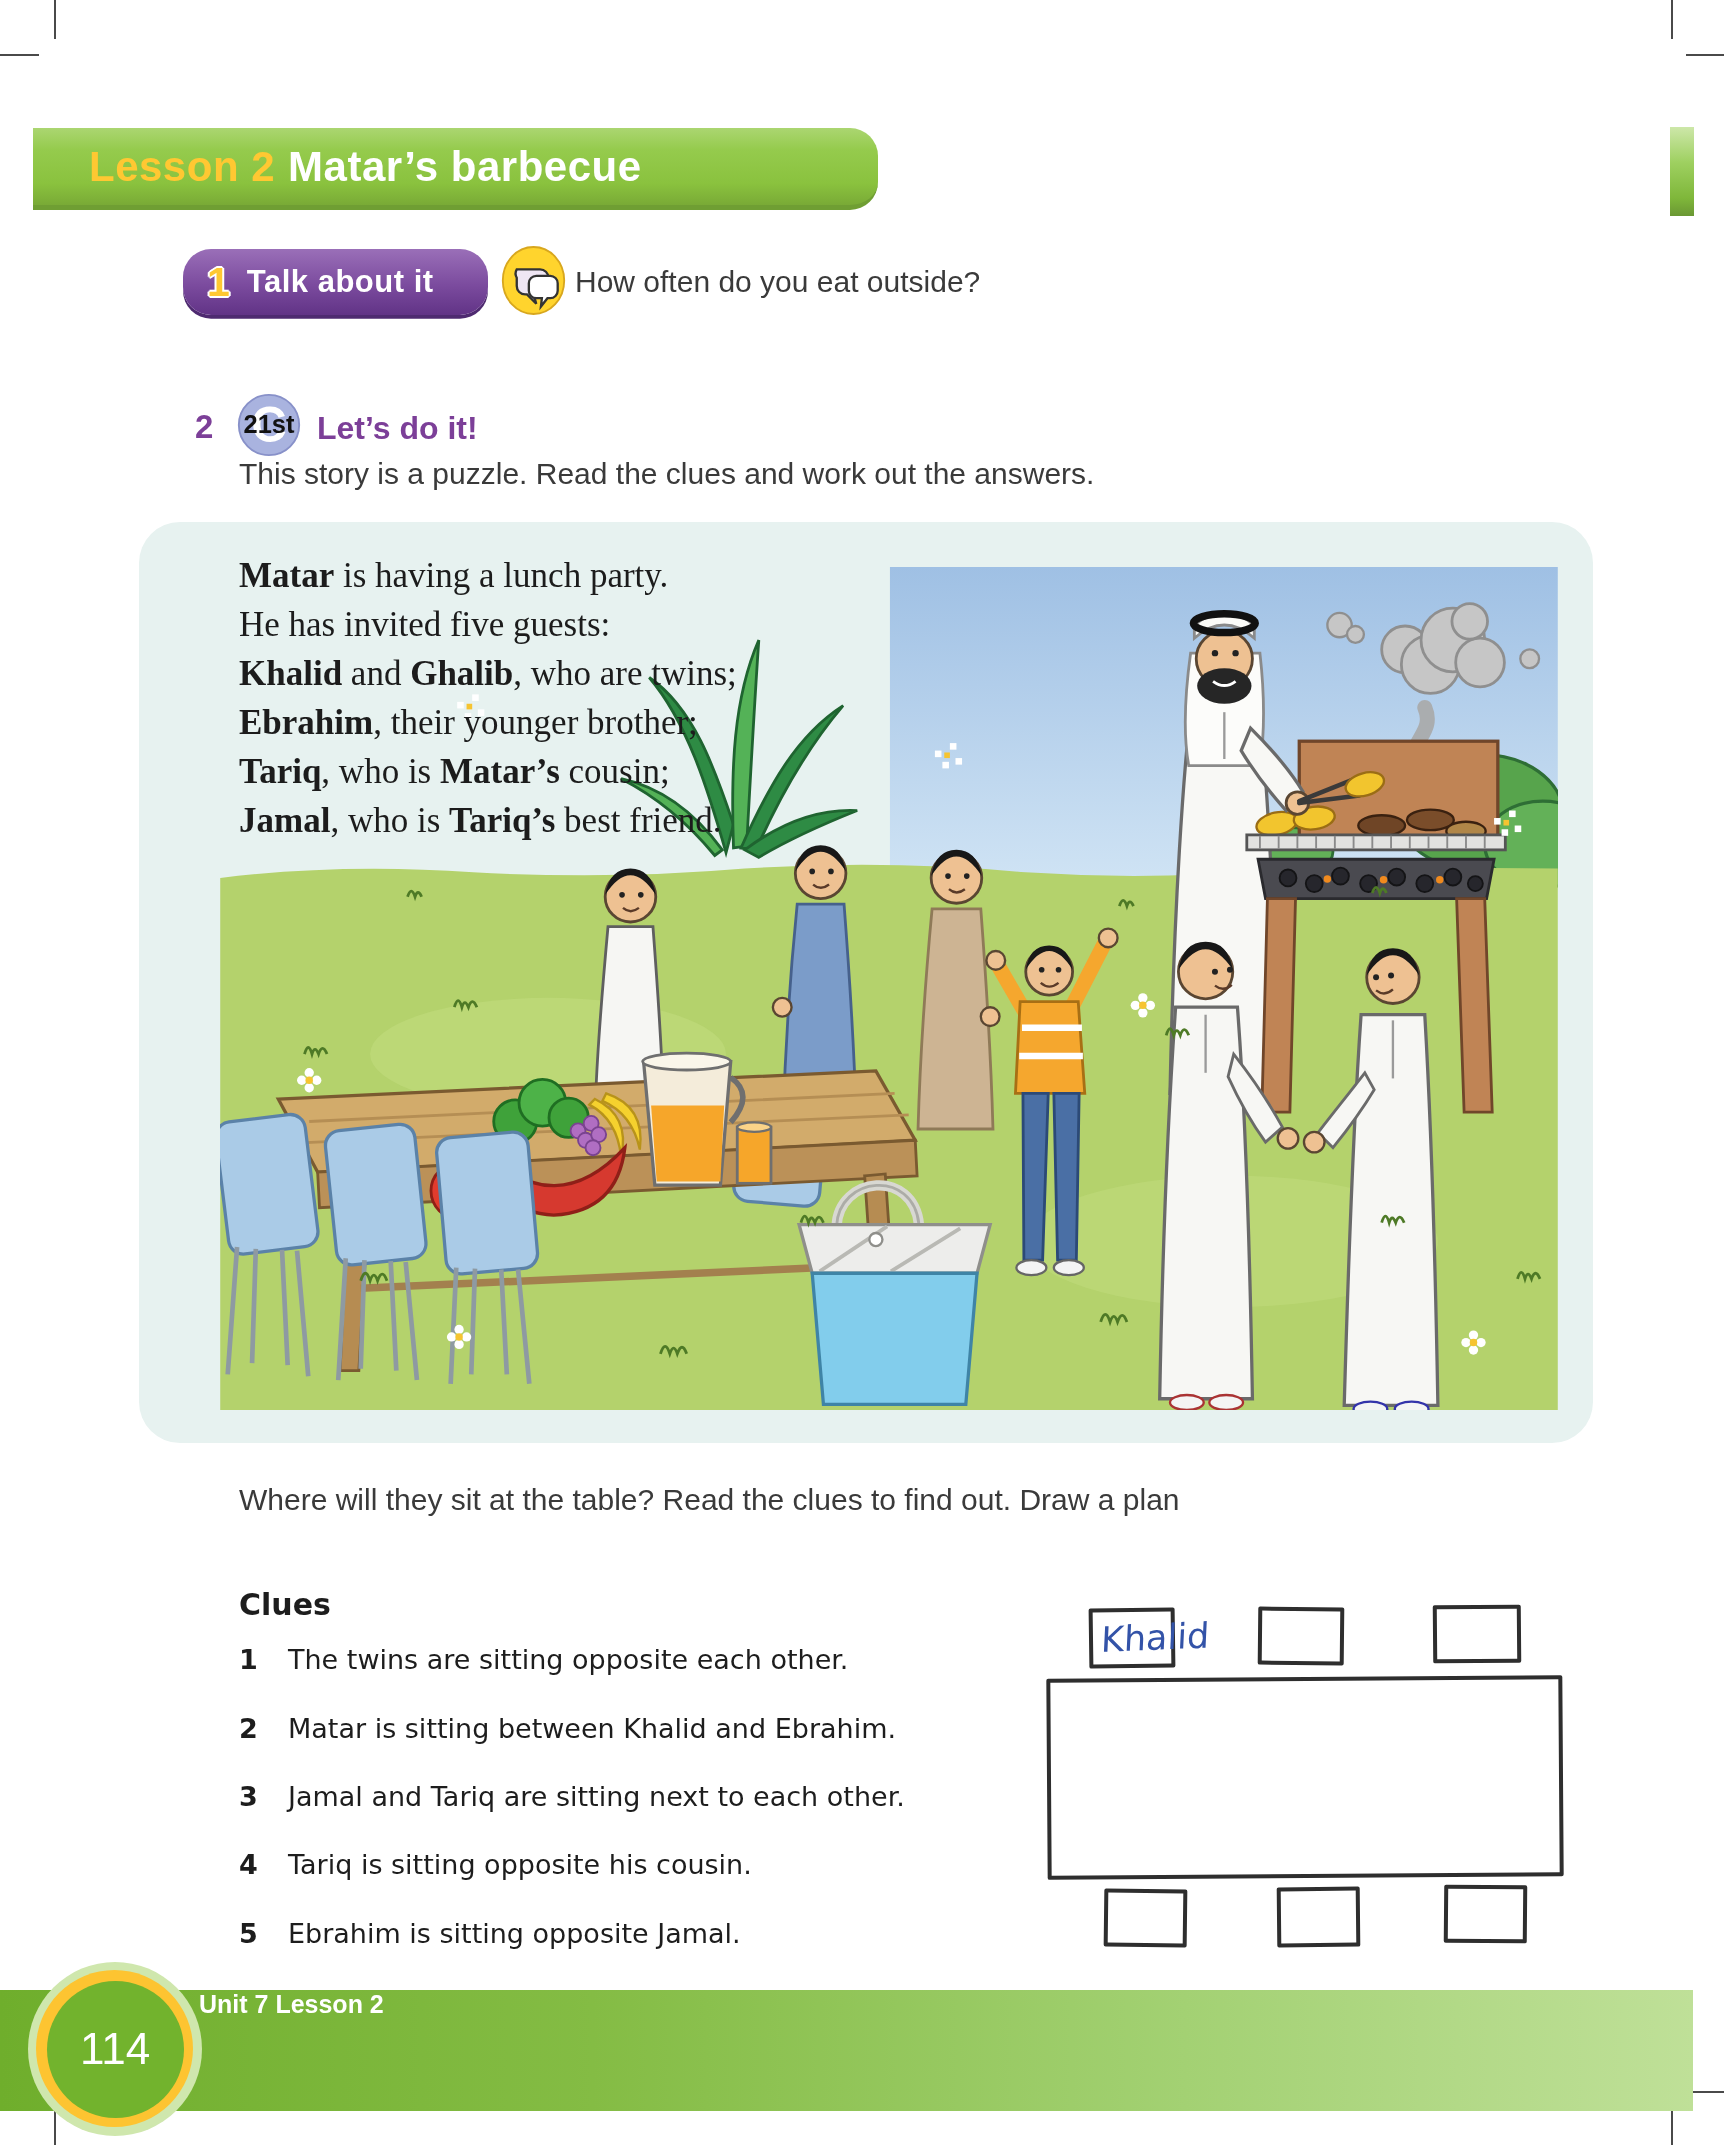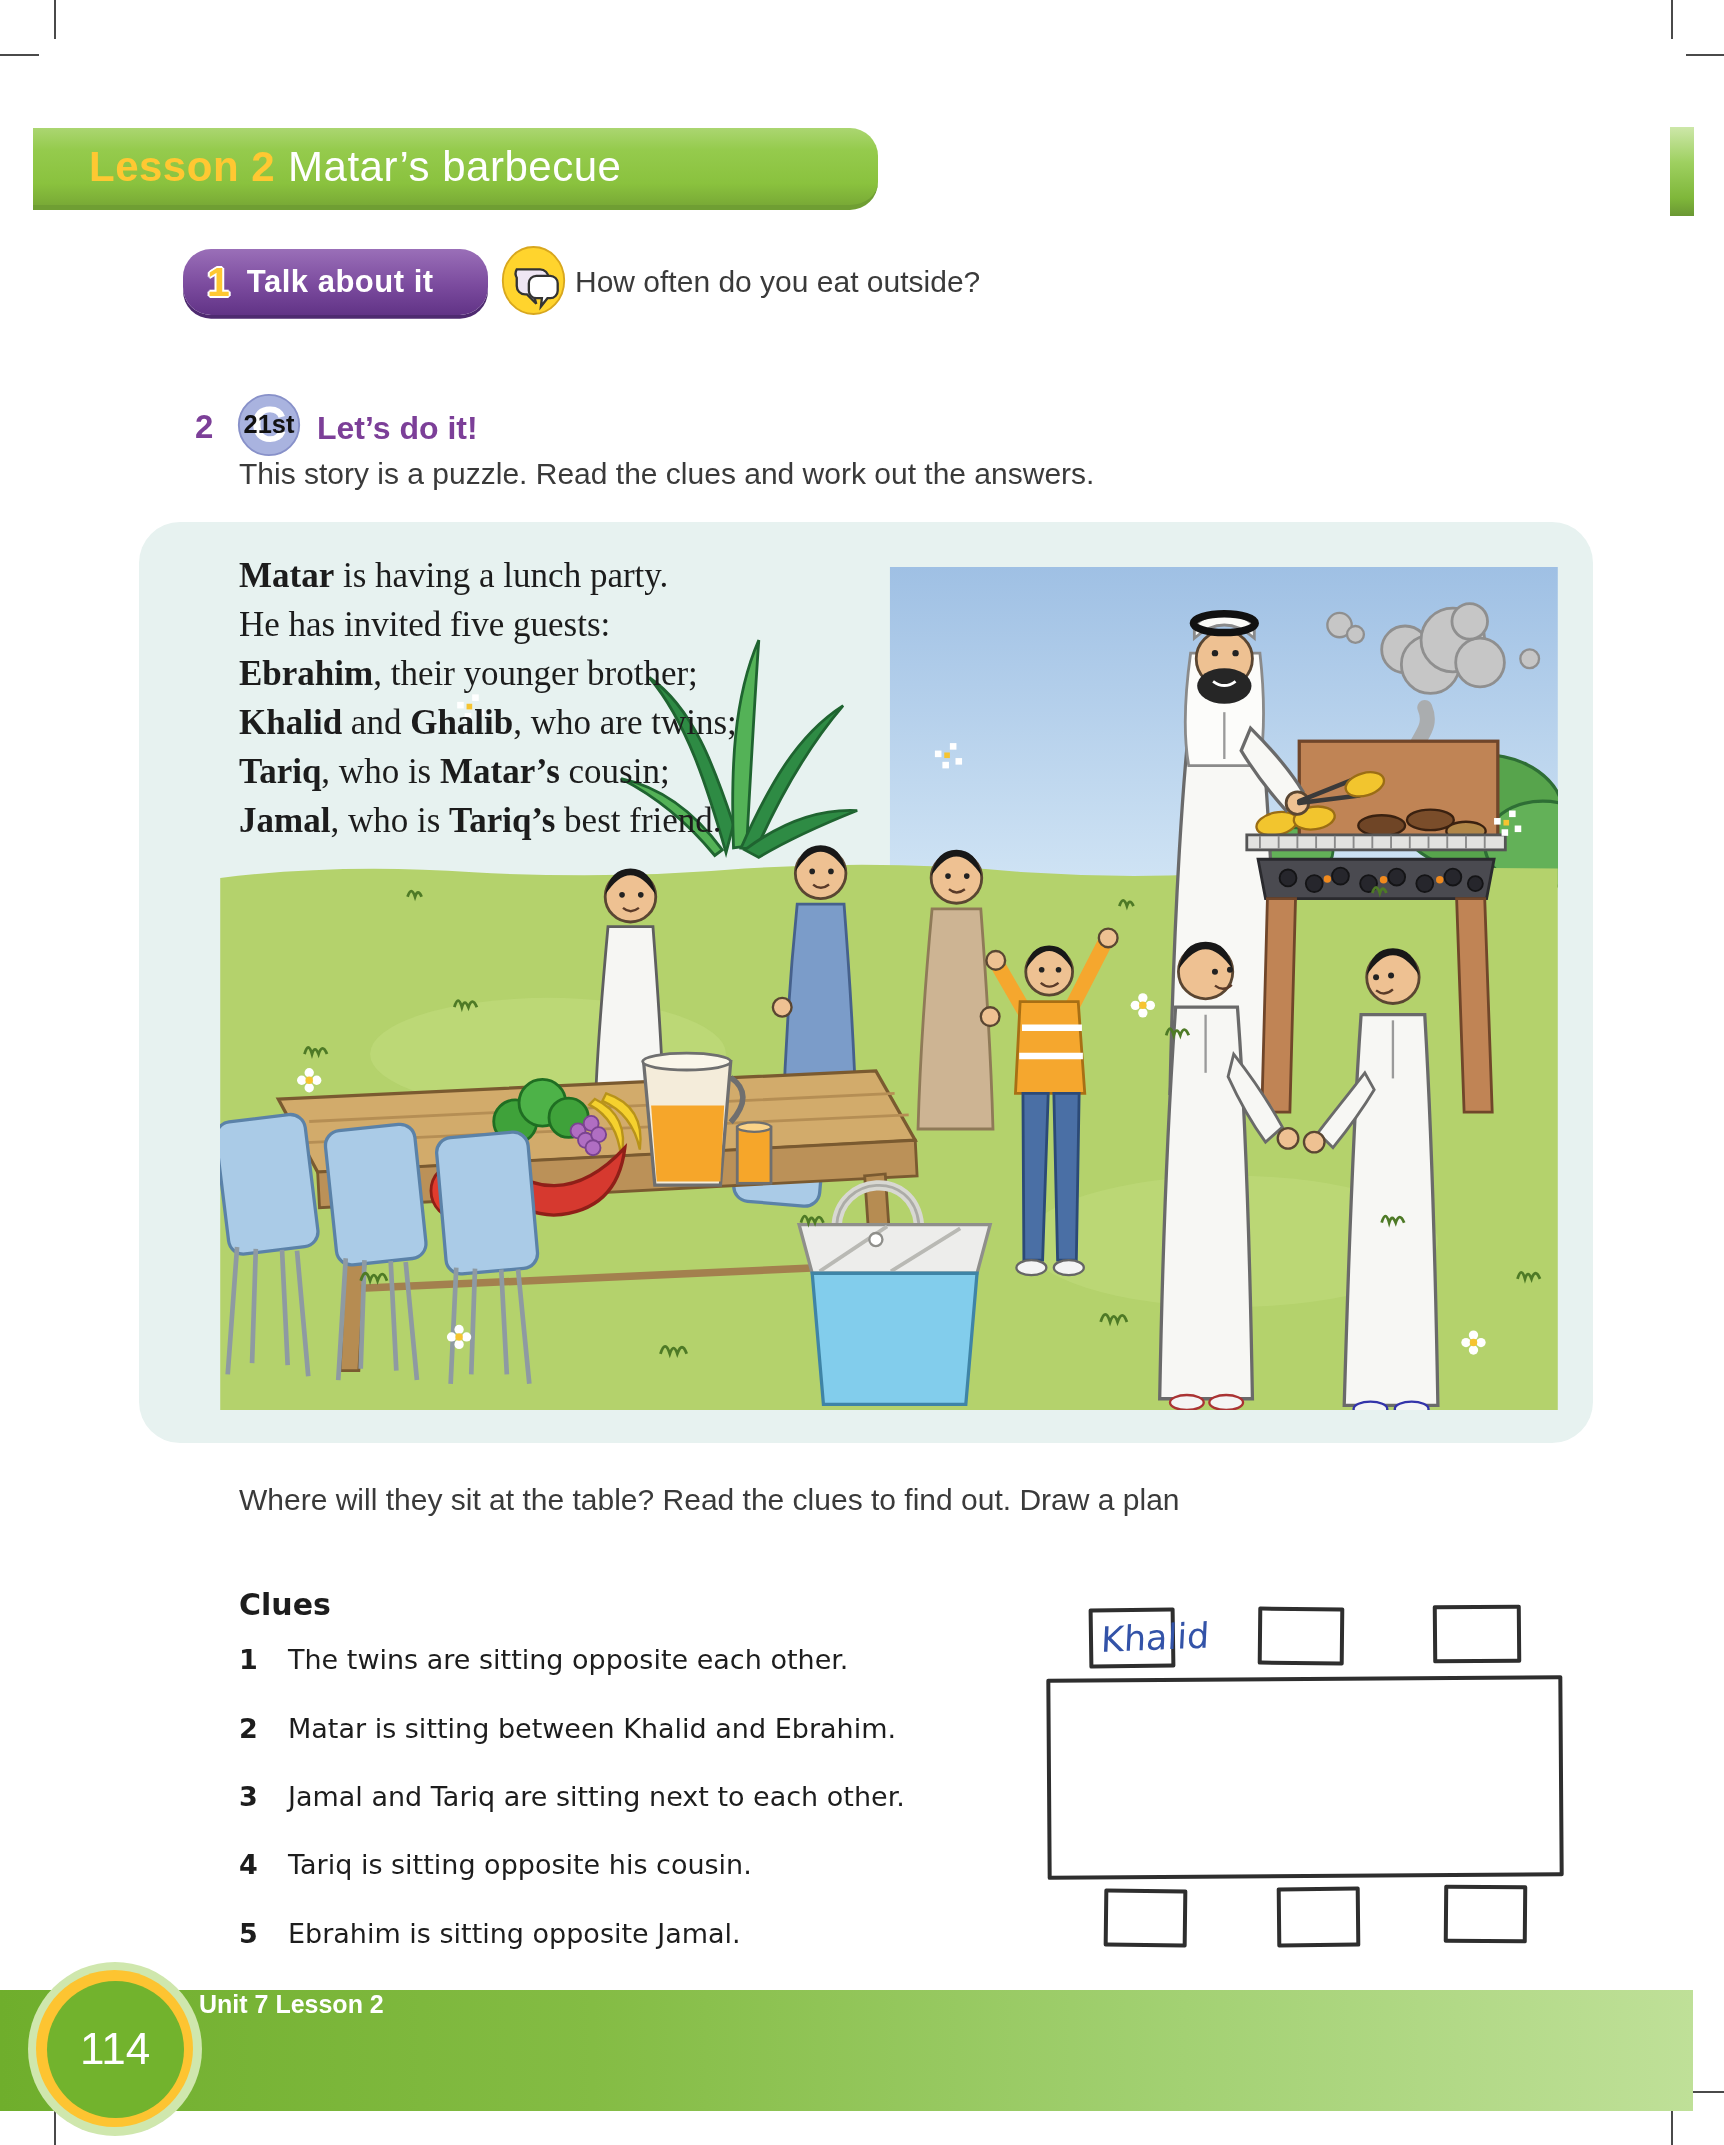--- a/index.html
+++ b/index.html
@@ -13,21 +13,21 @@
   .crop.h { width:39px; height:1.9px; }
 
   
   .banner { position:absolute; left:33px; top:128px; width:845px; height:82px;
             border-radius:0 28px 28px 0;
             background:linear-gradient(180deg,#abd671 0%,#95cb4d 28%,#8ac23e 72%,#79aa36 100%);
             border-bottom:5.6px solid #6f9e33;
             display:flex; align-items:center; padding-left:56px;
             font-size:42px; font-weight:bold; letter-spacing:0.5px; }
   .banner .lesson { color:#ffc832; margin-right:13px; }
-  .banner .title  { color:#ffffff; font-weight:400; }
+  .banner .title  { color:#ffffff; font-weight:700; }
 
   .edge-tab { position:absolute; left:1670px; top:127px; width:24px; height:89px;
               background:linear-gradient(180deg,#cde7a9,#9ed060 40%,#7fb73a 80%,#6a9733); }
 
   
   .pill { position:absolute; left:183px; top:249px; width:305px; height:66px; border-radius:28px;
           background:linear-gradient(180deg,#9a6fb8,#7b4b9e 55%,#613386);
           box-shadow:0 3.7px 0 #4e2a70;
           display:flex; align-items:center; padding:0 24px; gap:17px; }
   .pill .num { font-size:41px; font-weight:bold; color:#ffc832;
@@ -420,22 +420,22 @@
         <rect x="10" y="4" width="7" height="7"></rect>
           <rect x="-4" y="8" width="7" height="7"></rect>
         <rect x="-2" y="-2" width="6" height="6" fill="#f6c431"></rect>
       </g>
     </g>
   </svg>
 
   <div class="story-text">
     <p><b>Matar</b><span> is having a lunch party.</span></p>
     <p><span>He has invited five guests:</span></p>
+    <p><b>Khalid</b><span> and </span><b>Ghalib</b><span>, who are twins;</span></p>
     <p><b>Ebrahim</b><span>, their younger brother;</span></p>
-    <p><b>Khalid</b><span> and </span><b>Ghalib</b><span>, who are twins;</span></p>
     <p><b>Tariq</b><span>, who is </span><b>Matar’s</b><span> cousin;</span></p>
     <p><b>Jamal</b><span>, who is </span><b>Tariq’s</b><span> best friend.</span></p>
   </div>
 
   <div class="prompt1">Where will they sit at the table? Read the clues to find out. Draw a plan</div>
   <div class="clues-head">Clues</div>
 
   <div class="clue" style="top:1644px;">
     <span class="cnum">1</span>
     <span>The twins are sitting opposite each other.</span>

